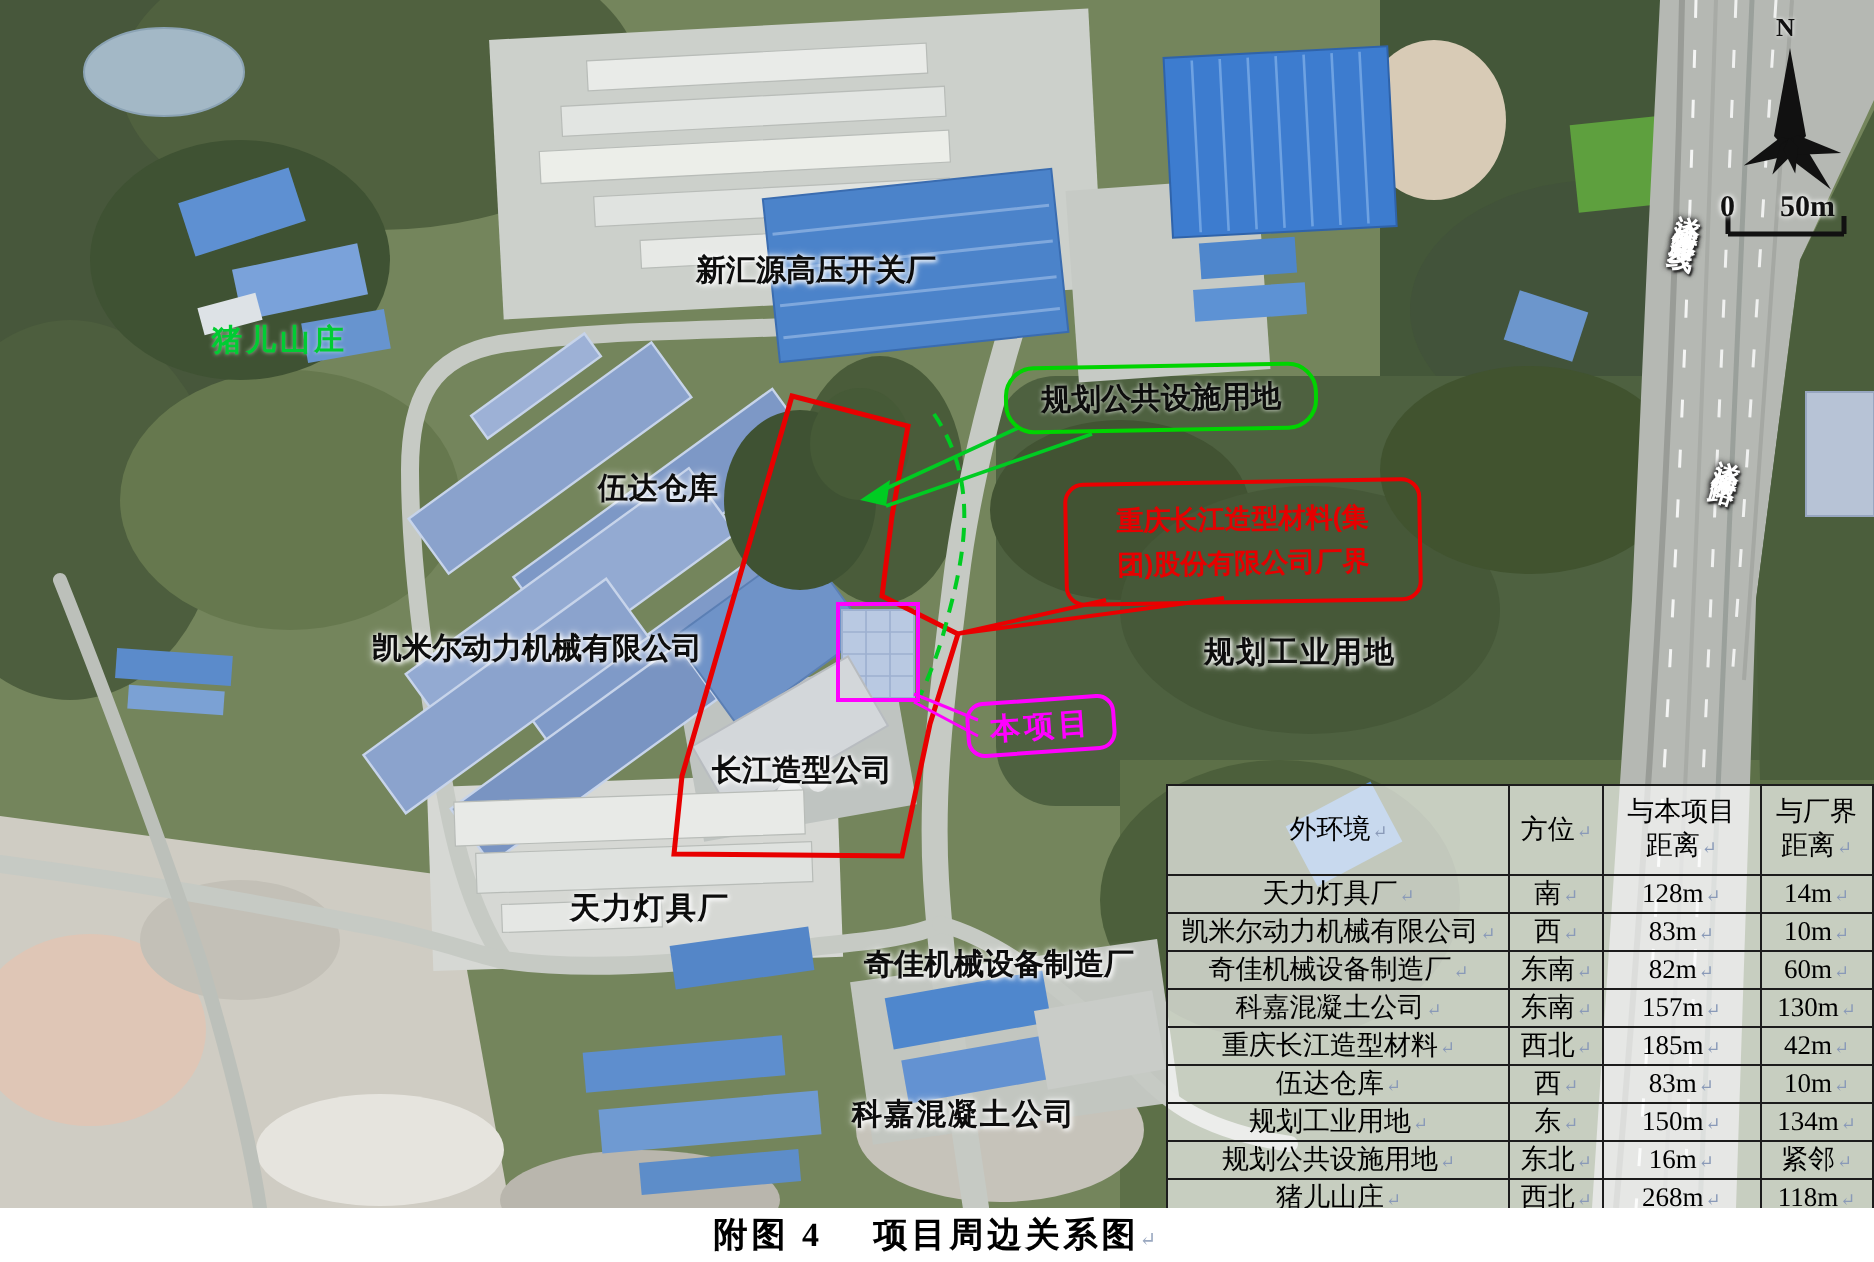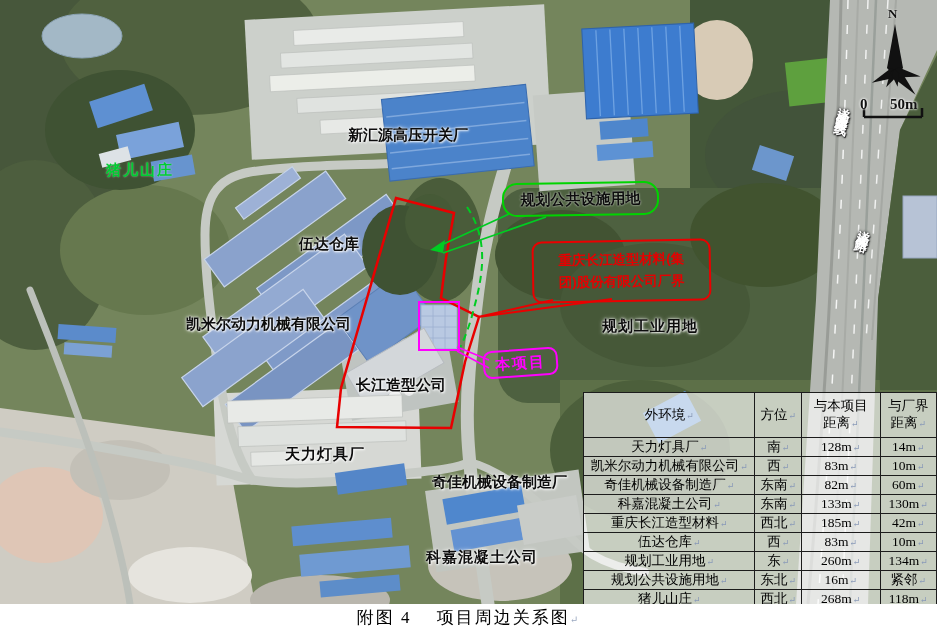--- a/index.html
+++ b/index.html
@@ -47,21 +47,21 @@
              background:rgba(255,255,255,.66);font-family:"Liberation Serif","DejaVu Serif",serif;
              font-size:13.5px;color:#000;table-layout:fixed;}
   #disttable th,#disttable td{border:1px solid #1c1c1c;text-align:center;vertical-align:middle;
              padding:0 1px;overflow:hidden;white-space:nowrap;}
   #disttable th{font-weight:400;white-space:pre-line;height:44px;line-height:1.25;}
   #disttable td{height:18px;line-height:1.05;}
   .c-name{width:170px;} .c-dir{width:46px;} .c-d1{width:78px;} .c-d2{width:56px;}
   #disttable td::after,#disttable th::after{content:"\21B5";color:#8a9ab8;font-size:9px;margin-left:1px;}
   
   #caption{position:absolute;left:0;top:606px;width:937px;height:25px;text-align:center;
-           font-family:"Liberation Serif","DejaVu Serif",serif;font-weight:400;font-size:17px;color:#000;
+           font-family:"Liberation Serif","DejaVu Serif",serif;font-weight:700;font-size:17px;color:#000;
            letter-spacing:2px;}
   #caption::after{content:"\21B5";color:#9aa8c0;font-size:10px;font-weight:400;}
 </style>
 </head>
 <body>
 
 <div id="figure">
   <div id="map">
 
     <svg width="937" height="604" viewBox="0 0 937 604">
@@ -273,39 +273,39 @@
       </tr>
       <tr>
         <td>奇佳机械设备制造厂</td>
             <td>东南</td>
         <td>82m</td>
             <td>60m</td>
       </tr>
       <tr>
         <td>科嘉混凝土公司</td>
             <td>东南</td>
-        <td>133m</td>
+        <td>157m</td>
             <td>130m</td>
       </tr>
       <tr>
         <td>重庆长江造型材料</td>
             <td>西北</td>
         <td>185m</td>
             <td>42m</td>
       </tr>
       <tr>
         <td>伍达仓库</td>
             <td>西</td>
         <td>83m</td>
             <td>10m</td>
       </tr>
       <tr>
         <td>规划工业用地</td>
             <td>东</td>
-        <td>260m</td>
+        <td>150m</td>
             <td>134m</td>
       </tr>
       <tr>
         <td>规划公共设施用地</td>
             <td>东北</td>
         <td>16m</td>
             <td>紧邻</td>
       </tr>
       <tr>
         <td>猪儿山庄</td>

